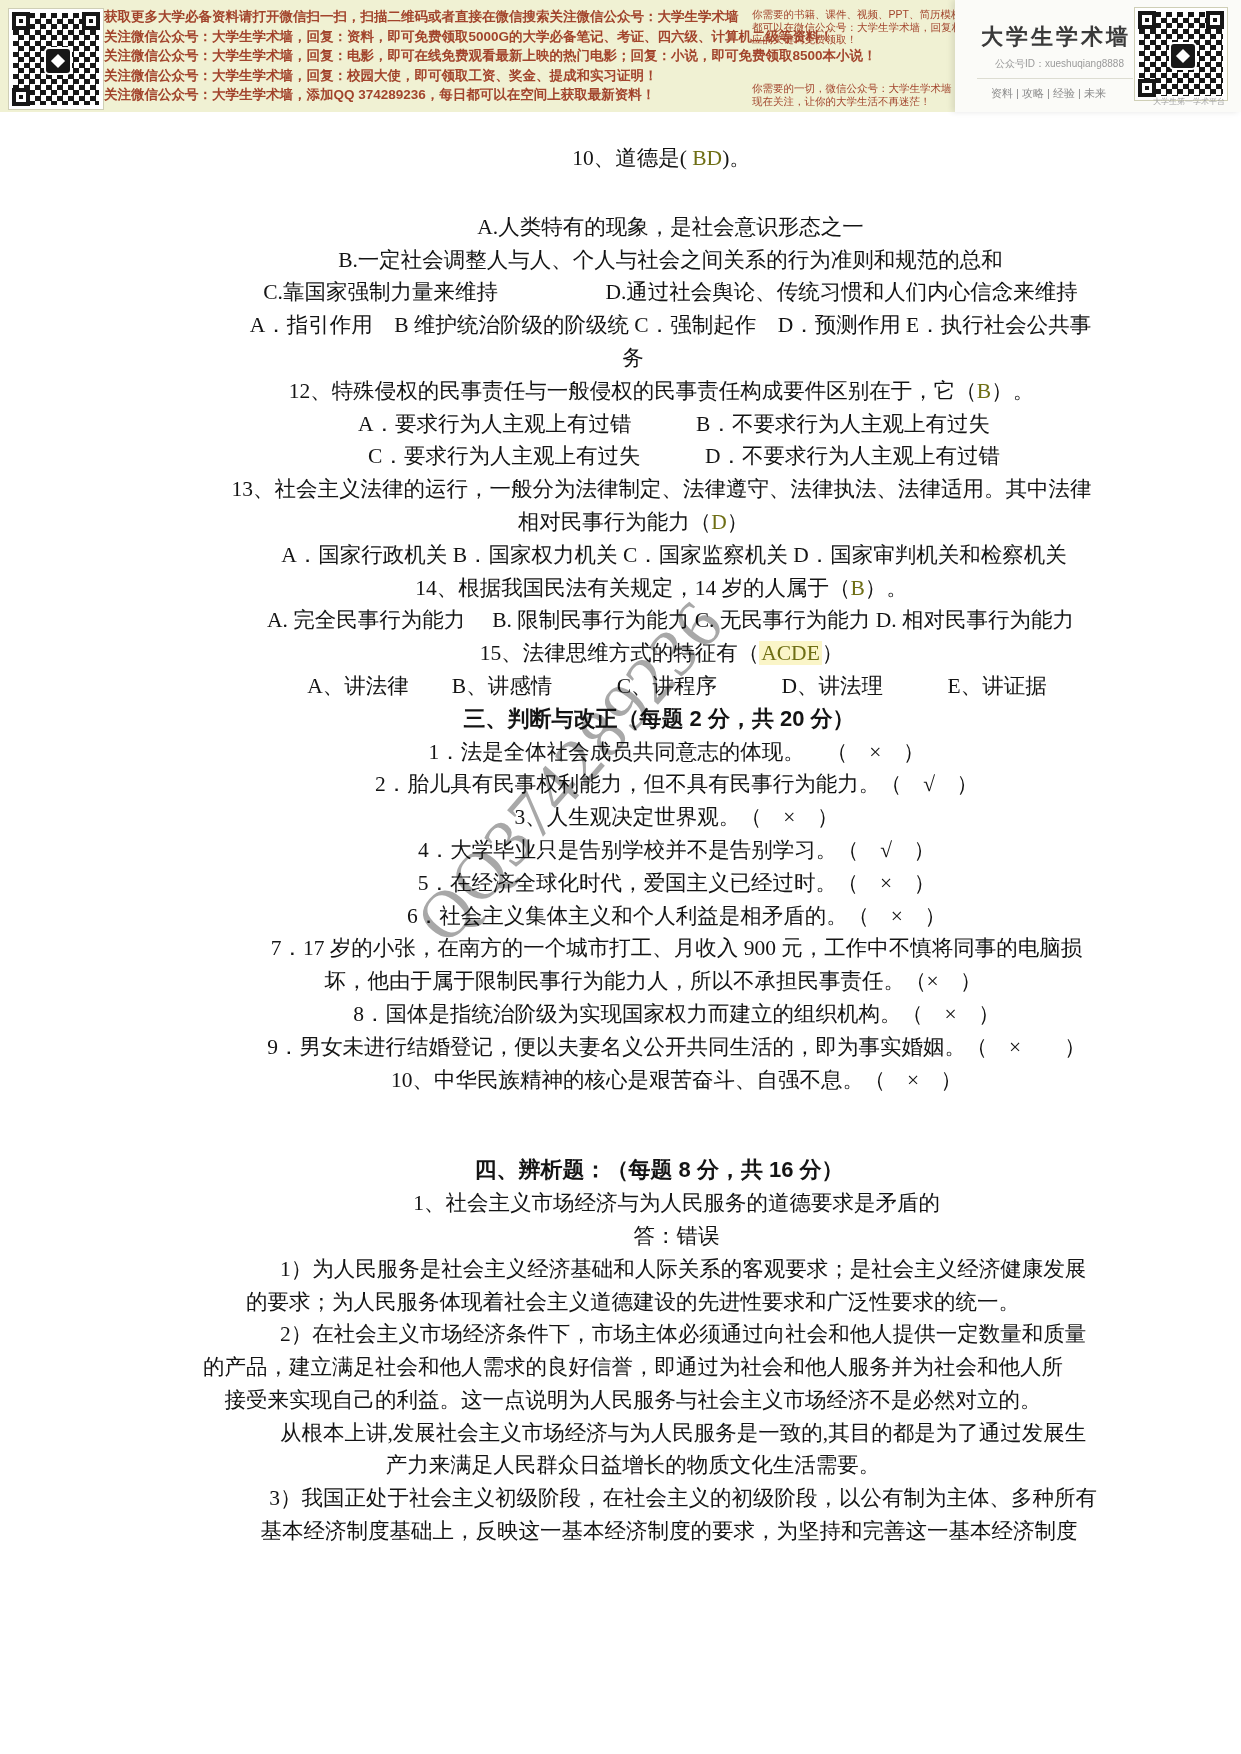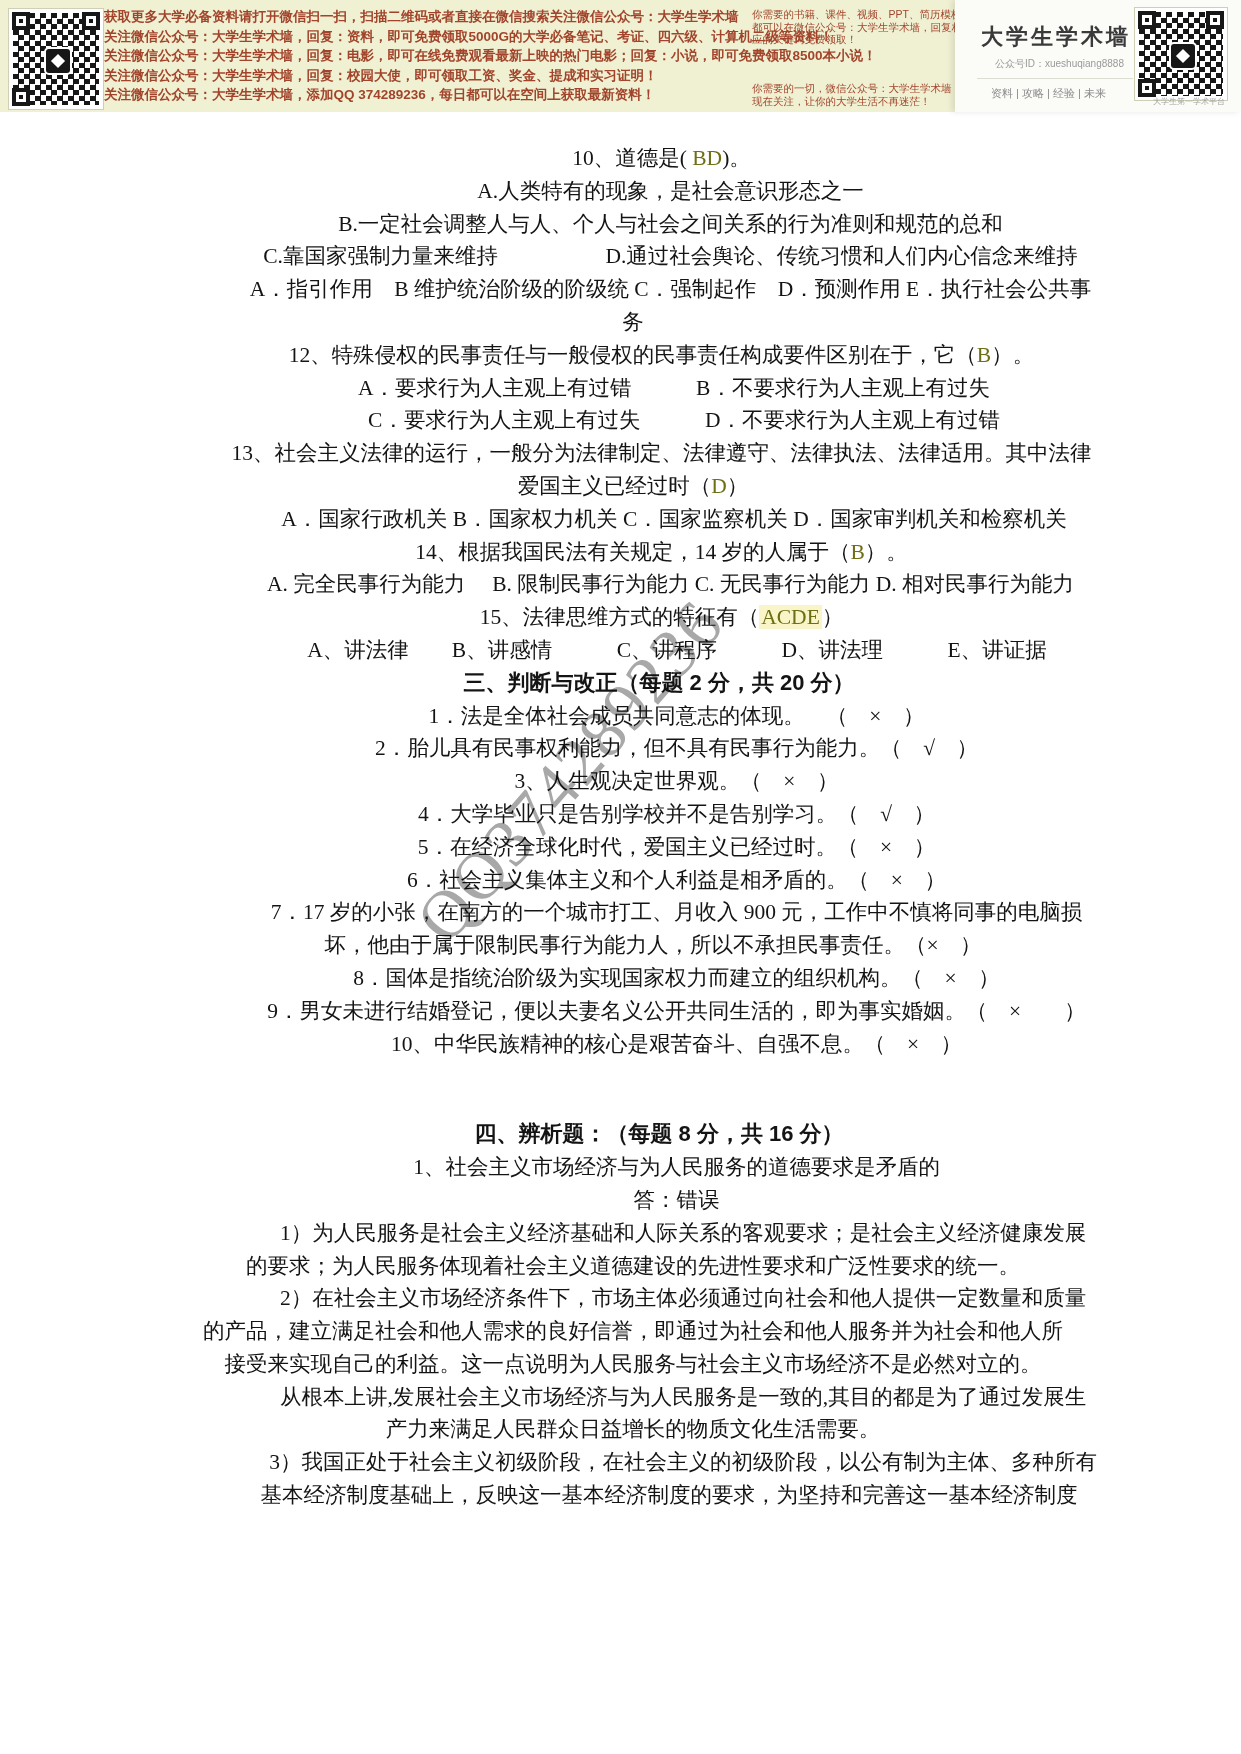--- a/index.html
+++ b/index.html
@@ -95,30 +95,30 @@
         <div class="fp tr"></div>
         <div class="fp bl"></div>
         <div class="logo"></div>
       </div>
       <div class="card-qr-caption">大学生第一学术平台</div>
     </div>
   </div>
 
   <div class="doc">
       <div class="dline" style="padding-left: 57px;"><span>10、道德是( </span><span class="ans">BD</span><span>)。</span></div>
-      <div class="dline" style="padding-left: 75px;"><span>A.人类特有的现象，是社会意识形态之一</span></div>
+      <div class="dline" style="padding-left: 75px; margin-top: 36px;"><span>A.人类特有的现象，是社会意识形态之一</span></div>
       <div class="dline" style="padding-left: 75px;"><span>B.一定社会调整人与人、个人与社会之间关系的行为准则和规范的总和</span></div>
       <div class="dline" style="padding-left: 75px;"><span>C.靠国家强制力量来维持　　　　　D.通过社会舆论、传统习惯和人们内心信念来维持</span></div>
       <div class="dline" style="padding-left: 75px;"><span>A．指引作用　B 维护统治阶级的阶级统 C．强制起作　D．预测作用 E．执行社会公共事</span></div>
       <div class="dline" style="padding-left: 0px;"><span>务</span></div>
       <div class="dline" style="padding-left: 57px;"><span>12、特殊侵权的民事责任与一般侵权的民事责任构成要件区别在于，它（</span><span class="ans">B</span><span>）。</span></div>
       <div class="dline" style="padding-left: 82px;"><span>A．要求行为人主观上有过错　　　B．不要求行为人主观上有过失</span></div>
       <div class="dline" style="padding-left: 102px;"><span>C．要求行为人主观上有过失　　　D．不要求行为人主观上有过错</span></div>
       <div class="dline" style="padding-left: 57px;"><span>13、社会主义法律的运行，一般分为法律制定、法律遵守、法律执法、法律适用。其中法律</span></div>
-      <div class="dline" style="padding-left: 0px;"><span>爱国主义已经过时（</span><span class="ans">D</span><span>）</span></div>
+      <div class="dline" style="padding-left: 0px;"><span>相对民事行为能力（</span><span class="ans">D</span><span>）</span></div>
       <div class="dline" style="padding-left: 82px;"><span>A．国家行政机关 B．国家权力机关 C．国家监察机关 D．国家审判机关和检察机关</span></div>
       <div class="dline" style="padding-left: 57px;"><span>14、根据我国民法有关规定，14 岁的人属于（</span><span class="ans">B</span><span>）。</span></div>
       <div class="dline" style="padding-left: 75px;"><span>A. 完全民事行为能力　 B. 限制民事行为能力 C. 无民事行为能力 D. 相对民事行为能力</span></div>
       <div class="dline" style="padding-left: 57px;"><span>15、法律思维方式的特征有（</span><span class="ansHL">ACDE</span><span>）</span></div>
       <div class="dline" style="padding-left: 88px;"><span>A、讲法律　　B、讲感情　　　C、讲程序　　　D、讲法理　　　E、讲证据</span></div>
       <div class="dline bold" style="padding-left: 52px;"><span>三、判断与改正（每题 2 分，共 20 分）</span></div>
       <div class="dline" style="padding-left: 87px;"><span>1．法是全体社会成员共同意志的体现。　（　×　）</span></div>
       <div class="dline" style="padding-left: 87px;"><span>2．胎儿具有民事权利能力，但不具有民事行为能力。（　√　）</span></div>
       <div class="dline" style="padding-left: 87px;"><span>3、人生观决定世界观。（　×　）</span></div>
       <div class="dline" style="padding-left: 87px;"><span>4．大学毕业只是告别学校并不是告别学习。（　√　）</span></div>

